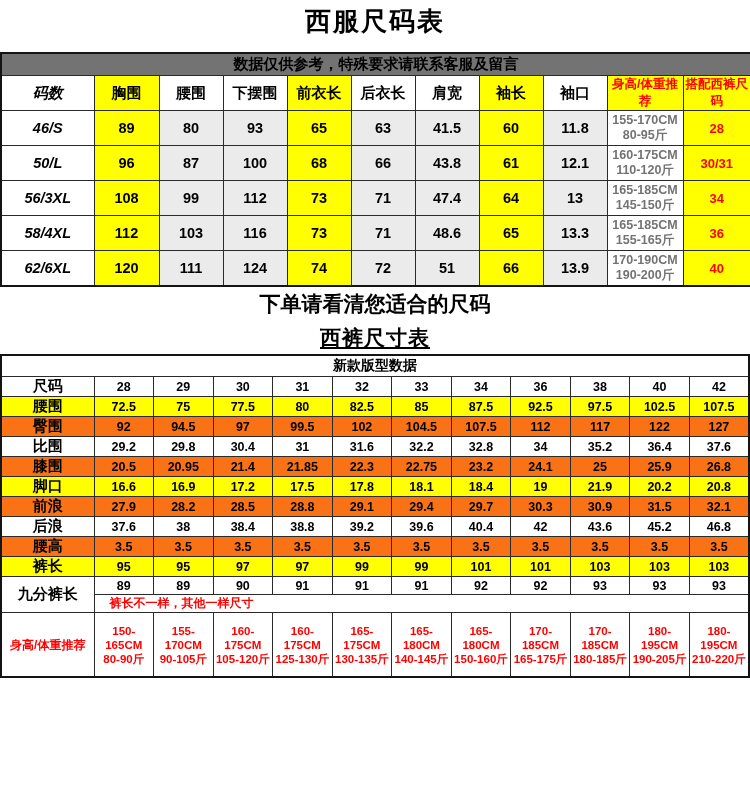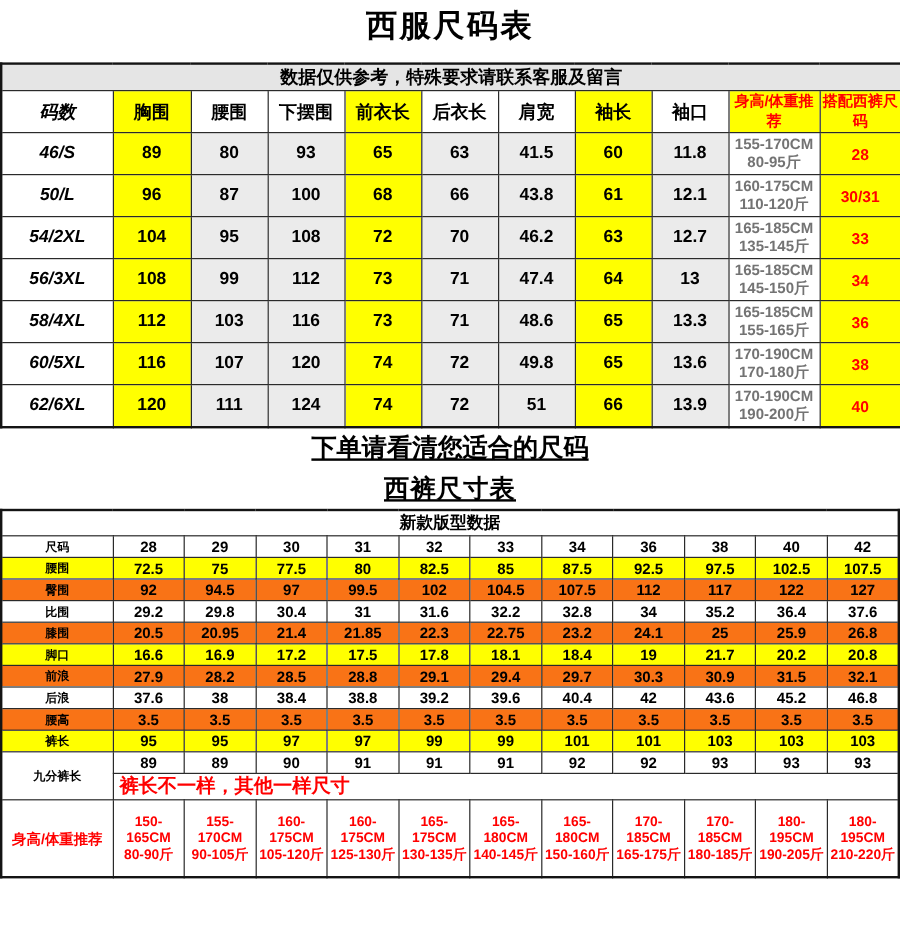--- a/index.html
+++ b/index.html
@@ -9,41 +9,41 @@
     font-weight:700;color:#000;
     -webkit-font-smoothing:antialiased;
   }
   .page-title{
     height:52px;line-height:42px;text-align:center;
     font-size:26px;letter-spacing:2px;
   }
   table{width:750px;border-collapse:collapse;table-layout:fixed;border:2px solid #141414;}
   td,th{border:1px solid #2a2a2a;text-align:center;vertical-align:middle;padding:0;overflow:hidden;font-weight:700;}
   
-  .suit-note td{height:21px;font-size:15px;background:#e5e5e5;}
+  .suit-note td{height:21px;font-size:15px;background:#737373;}
   .suit-head th{height:23px;font-size:15px;background:#fff;}
   .suit-row td{height:34px;font-size:14.5px;}
   th.c-yellow, td.c-yellow{background:#ffff00;}
   th.c-gray{background:#ffffff;}
   td.c-gray{background:#ebebeb;}
   th.c-plain, td.c-plain{background:#ffffff;font-style:italic;}
   th.c-height, th.c-match{background:#ffff00;color:#ff0000;font-size:12.5px;}
   td.c-height{background:#ffffff;color:#737373;font-size:12.5px;line-height:15px;white-space:pre-line;}
   td.c-match{background:#ffff00;color:#ff0000;font-size:13px;}
   
-  .mid-note{height:34px;line-height:34px;text-align:center;font-size:21px;text-decoration:underline;}
+  .mid-note{height:34px;line-height:34px;text-align:center;font-size:21px;}
   .pants-title{height:33px;line-height:33px;text-align:center;font-size:21px;letter-spacing:1px;text-decoration:underline;}
   
   .pants-head td{height:20px;font-size:14px;background:#fff;}
   .pants-row td{height:17px;font-size:12.5px;}
-  .pants-row .row-label{font-size:10px;}
+  .pants-row .row-label{font-size:15px;}
   tr.bg-white td{background:#ffffff;}
   tr.bg-gray td{background:#f97316;}
   tr.bg-yellow td{background:#ffff00;}
-  td.jiufen-note{color:#ff0000;text-align:left;padding-left:5px;font-size:16px;background:#fff;margin-left:40px;}
+  td.jiufen-note{color:#ff0000;text-align:left;padding-left:15px;font-size:12px;background:#fff;margin-left:40px;}
   .hw-row td{height:63px;color:#ff0000;font-size:11.5px;line-height:14px;background:#fff;padding:0 2px;}
   .hw-row .row-label{color:#ff0000;font-size:12px;}
 </style>
 </head>
 <body>
 
 <div class="page-title">西服尺码表</div>
 
 <table>
   <colgroup>
@@ -98,34 +98,20 @@
         <td class="c-yellow">68</td>
         <td class="c-gray">66</td>
         <td class="c-gray">43.8</td>
         <td class="c-yellow">61</td>
         <td class="c-gray">12.1</td>
         <td class="c-height">160-175CM
 110-120斤</td>
         <td class="c-match">30/31</td>
       </tr>
       <tr class="suit-row">
-        <td class="c-plain">54/2XL</td>
-        <td class="c-yellow">104</td>
-        <td class="c-gray">95</td>
-        <td class="c-gray">108</td>
-        <td class="c-yellow">72</td>
-        <td class="c-gray">70</td>
-        <td class="c-gray">46.2</td>
-        <td class="c-yellow">63</td>
-        <td class="c-gray">12.7</td>
-        <td class="c-height">165-185CM
-135-145斤</td>
-        <td class="c-match">33</td>
-      </tr>
-      <tr class="suit-row">
         <td class="c-plain">56/3XL</td>
         <td class="c-yellow">108</td>
         <td class="c-gray">99</td>
         <td class="c-gray">112</td>
         <td class="c-yellow">73</td>
         <td class="c-gray">71</td>
         <td class="c-gray">47.4</td>
         <td class="c-yellow">64</td>
         <td class="c-gray">13</td>
         <td class="c-height">165-185CM
@@ -138,34 +124,20 @@
         <td class="c-gray">103</td>
         <td class="c-gray">116</td>
         <td class="c-yellow">73</td>
         <td class="c-gray">71</td>
         <td class="c-gray">48.6</td>
         <td class="c-yellow">65</td>
         <td class="c-gray">13.3</td>
         <td class="c-height">165-185CM
 155-165斤</td>
         <td class="c-match">36</td>
-      </tr>
-      <tr class="suit-row">
-        <td class="c-plain">60/5XL</td>
-        <td class="c-yellow">116</td>
-        <td class="c-gray">107</td>
-        <td class="c-gray">120</td>
-        <td class="c-yellow">74</td>
-        <td class="c-gray">72</td>
-        <td class="c-gray">49.8</td>
-        <td class="c-yellow">65</td>
-        <td class="c-gray">13.6</td>
-        <td class="c-height">170-190CM
-170-180斤</td>
-        <td class="c-match">38</td>
       </tr>
       <tr class="suit-row">
         <td class="c-plain">62/6XL</td>
         <td class="c-yellow">120</td>
         <td class="c-gray">111</td>
         <td class="c-gray">124</td>
         <td class="c-yellow">74</td>
         <td class="c-gray">72</td>
         <td class="c-gray">51</td>
         <td class="c-yellow">66</td>
@@ -272,21 +244,21 @@
       <tr class="pants-row bg-yellow">
         <td class="row-label">脚口</td>
         <td>16.6</td>
         <td>16.9</td>
         <td>17.2</td>
         <td>17.5</td>
         <td>17.8</td>
         <td>18.1</td>
         <td>18.4</td>
         <td>19</td>
-        <td>21.7</td>
+        <td>21.9</td>
         <td>20.2</td>
         <td>20.8</td>
       </tr>
       <tr class="pants-row bg-gray">
         <td class="row-label">前浪</td>
         <td>27.9</td>
         <td>28.2</td>
         <td>28.5</td>
         <td>28.8</td>
         <td>29.1</td>

